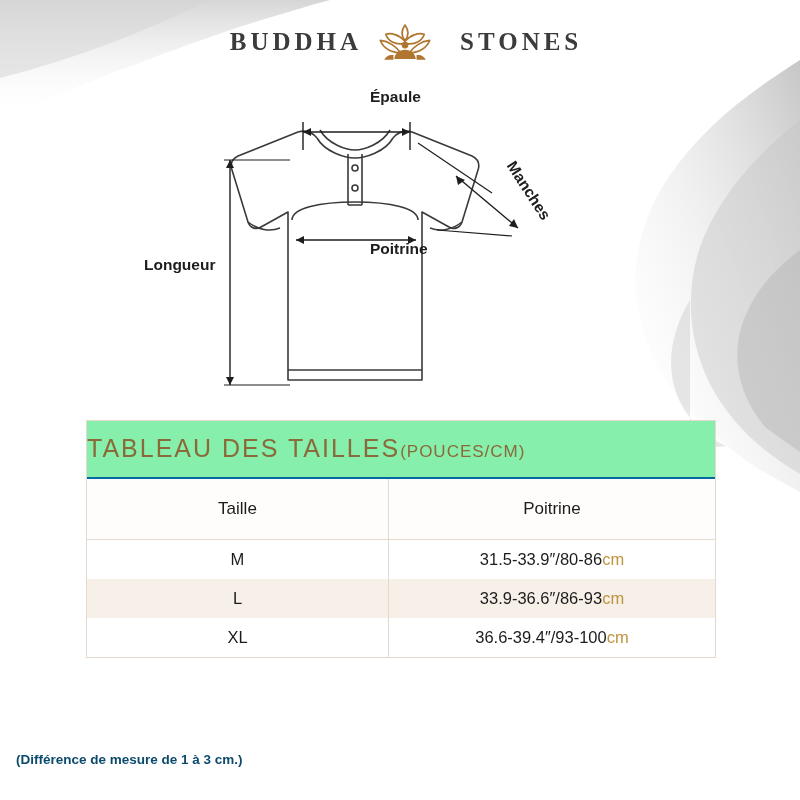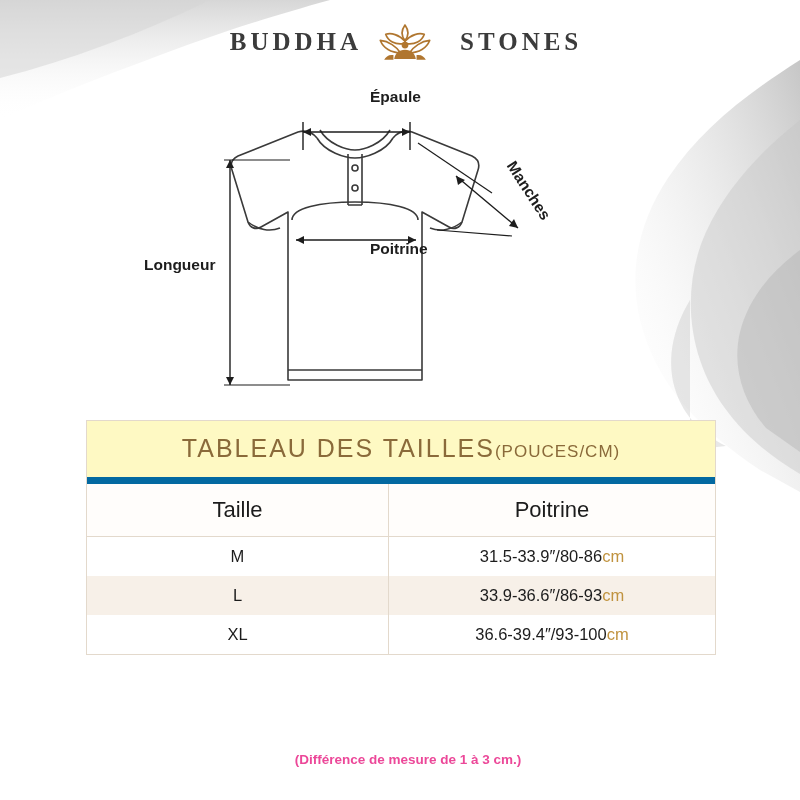--- a/index.html
+++ b/index.html
@@ -41,55 +41,54 @@
   .lbl-longueur{left:24px;top:176px;}
   .lbl-manches{left:398px;top:78px;transform:rotate(57deg);transform-origin:left top;}
 
   
   .table-wrap{
     position:absolute;left:86px;top:420px;width:628px;z-index:4;
     border:1px solid #e3d9cc;
     background:#fdfaf6;
   }
   .table-title{
-    background:#fef9c3;
-    text-align:center;
+    background:#86efac;
     padding:13px 0 14px;
     color:#8a6a3a;
     letter-spacing:1px;
-    border-bottom:7px solid #0369a1;
+    border-bottom:2px solid #0369a1;
   }
   .table-title .big{font-size:25px;font-weight:500;letter-spacing:2px;}
   .table-title .small{font-size:17px;letter-spacing:1px;}
 
   table{border-collapse:collapse;width:100%;}
   th,td{
     text-align:center;
     font-size:16.5px;
     color:#1c1c1c;
     font-weight:400;
     padding:10px 0;
     border-right:1px solid #e3d9cc;
   }
   th:last-child,td:last-child{border-right:none;}
   thead th{
-    font-size:22px;
-    padding:13px 0;
+    font-size:17px;
+    padding:20px 0;
     background:#fffdfb;
     border-bottom:1px solid #e3d9cc;
   }
   tbody tr:nth-child(odd){background:#ffffff;}
   tbody tr:nth-child(even){background:#f7f0e8;}
   td.unit span.cm{color:#c0933f;}
   col.c1{width:48%;}
   col.c2{width:52%;}
 
   .footnote{
-    position:absolute;left:0;right:0;top:752px;text-align:center;
-    font-size:13.5px;color:#ec4899;font-weight:700;z-index:4;padding-left:16px;
+    position:absolute;left:0;right:0;top:752px;text-align:left;
+    font-size:13.5px;color:#0c4a6e;font-weight:700;z-index:4;padding-left:16px;
   }
 </style>
 </head>
 <body>
 
 <div class="bg-wash">
   <svg viewBox="0 0 800 800" preserveAspectRatio="none" xmlns="http://www.w3.org/2000/svg">
     <defs>
       <linearGradient id="g1" x1="0" y1="0" x2="0" y2="1">
         <stop offset="0%" stop-color="#c9c9c9" stop-opacity="0.75"></stop>

